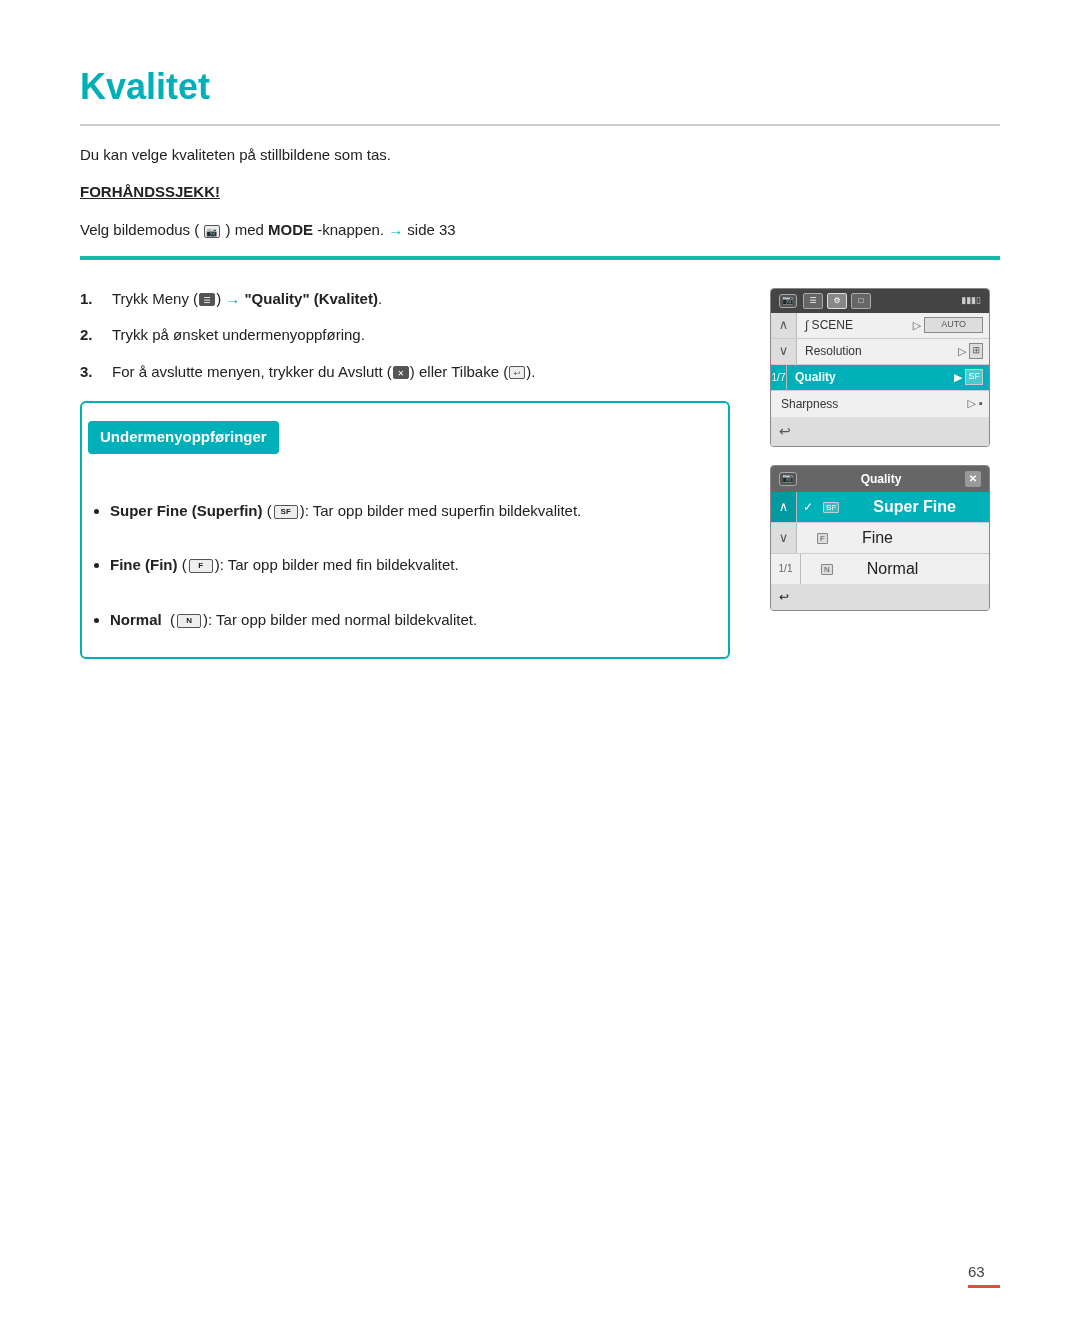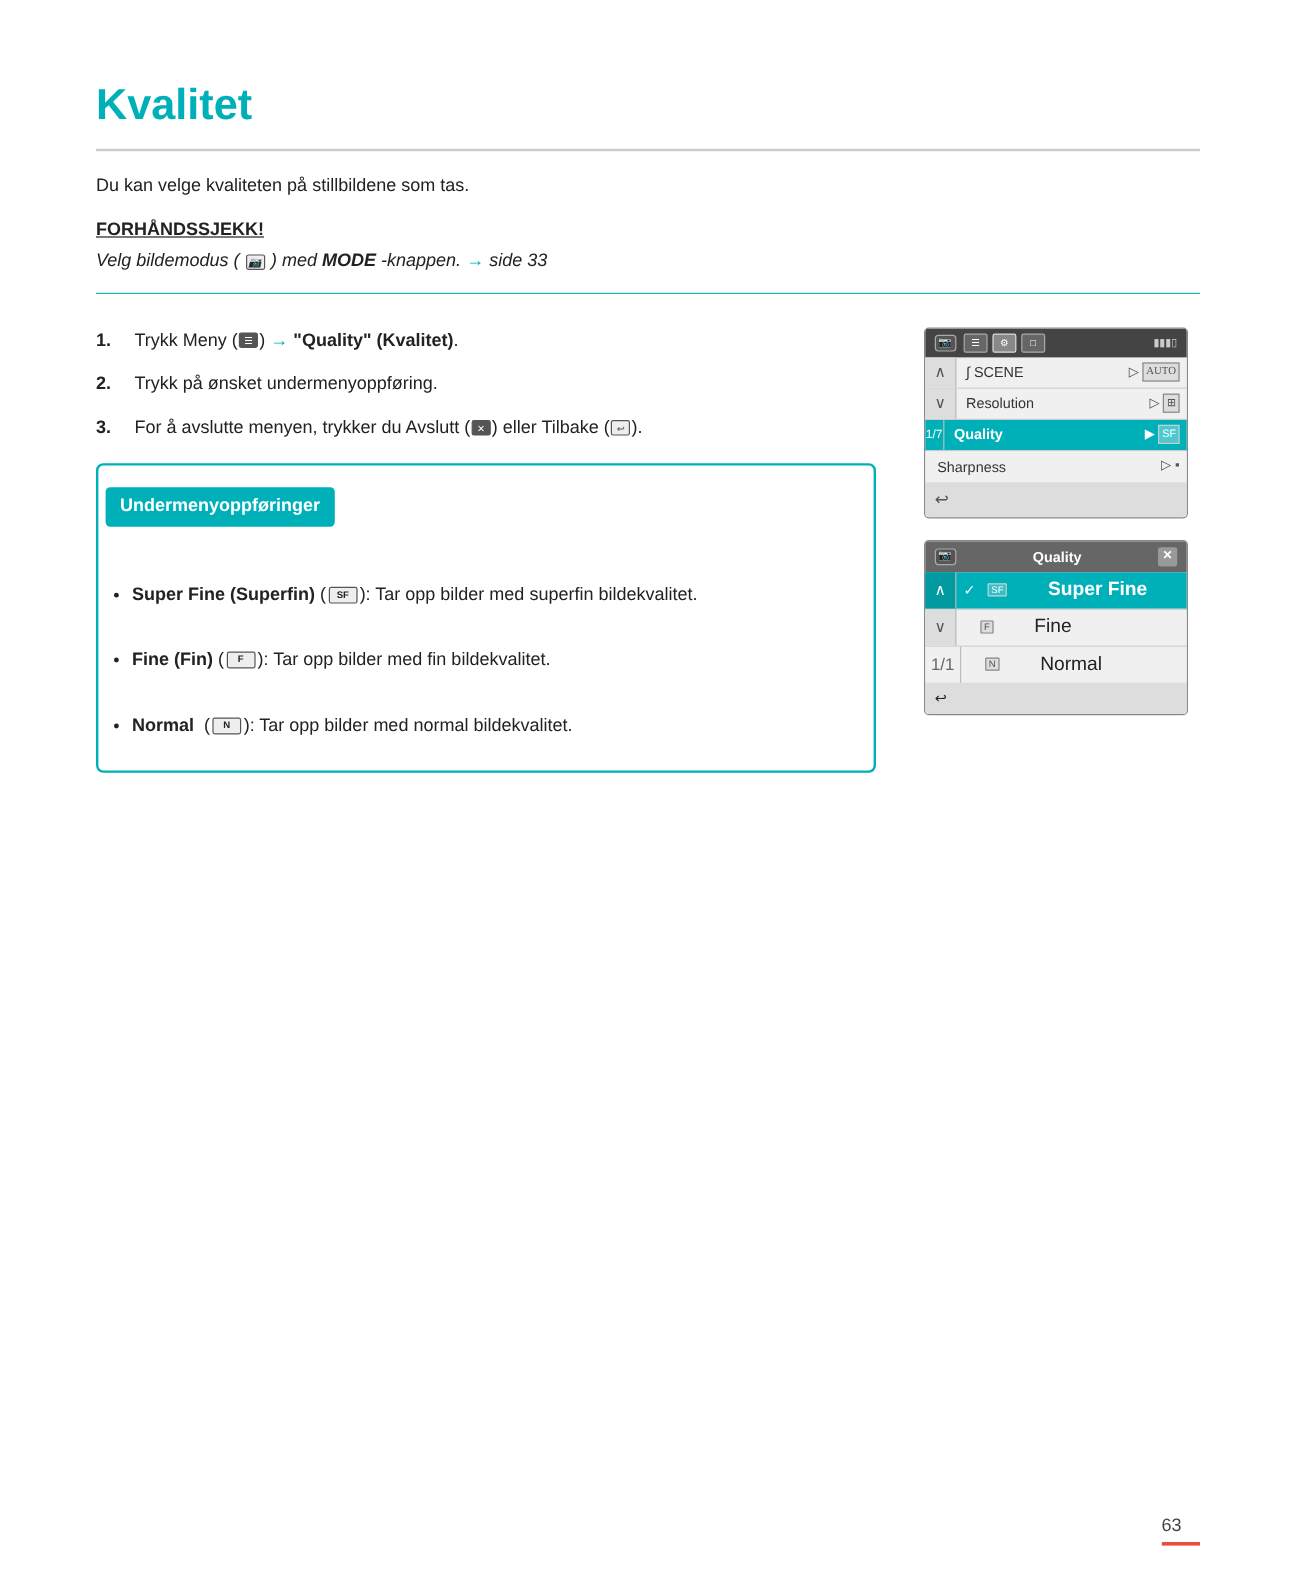--- a/index.html
+++ b/index.html
@@ -26,29 +26,28 @@
 
     .intro-text {
       font-size: 15px;
       margin-bottom: 14px;
     }
 
     .prereq-label {
       font-size: 15px;
       font-weight: bold;
       text-decoration: underline;
-      margin-bottom: 4px;
+      margin-bottom: 16px;
     }
 
     .prereq-text {
       font-size: 15px;
       margin-bottom: 28px;
-      border-bottom: 1px solid #14b8a6;
+      border-bottom: 4px solid #14b8a6;
       padding-bottom: 14px;
-      font-style: italic;
     }
 
     .prereq-text strong {
       font-weight: bold;
     }
 
     .main-content {
       display: flex;
       gap: 40px;
       align-items: flex-start;
@@ -354,21 +353,21 @@
 
     .cam2-checkmark {
       padding: 0 6px;
       font-size: 12px;
       color: #fff;
     }
 
     .cam2-counter {
       width: 30px;
       text-align: center;
-      font-size: 14px;
+      font-size: 10px;
       color: #666;
       border-right: 1px solid #bbb;
       align-self: stretch;
       display: flex;
       align-items: center;
       justify-content: center;
     }
 
     .cam2-back-row {
       background: #ddd;
@@ -519,21 +518,21 @@
           <span class="cam-tab">☰</span>
           <span class="cam-tab active">⚙</span>
           <span class="cam-tab">□</span>
         </div>
         <div class="cam-battery">▮▮▮▯</div>
       </div>
 
       <div class="cam-row">
         <div class="cam-row-nav">∧</div>
         <div class="cam-row-label">∫ SCENE</div>
-        <div class="cam-row-value">▷ <span style="font-size:9px;border:1px solid #888;padding:0 2px;background:#ddd;font-family:Liberation Serif, serif;">AUTO</span></div>
+        <div class="cam-row-value">▷ <span style="font-size:9px;border:1px solid #888;padding:0 16px;background:#ddd;">AUTO</span></div>
       </div>
 
       <div class="cam-row">
         <div class="cam-row-nav">∨</div>
         <div class="cam-row-label">Resolution</div>
         <div class="cam-row-value">▷ <span style="font-size:9px;border:1px solid #888;padding:0 2px;background:#ddd;">⊞</span></div>
       </div>
 
       <div class="cam-row highlighted">
         <div class="cam-row-counter">1/7</div>

